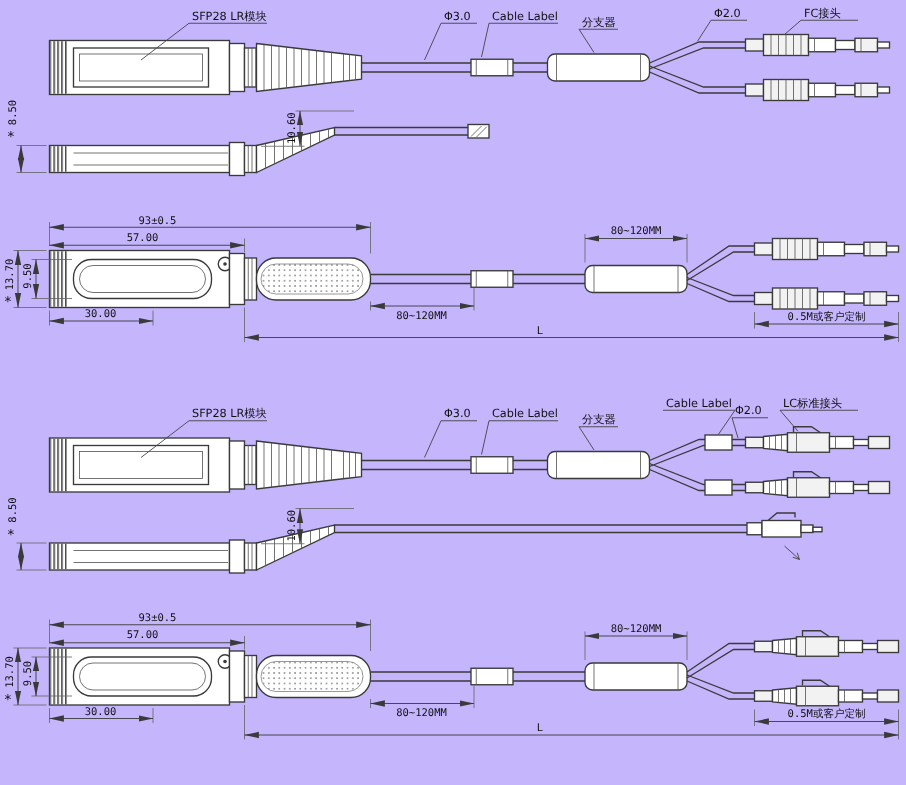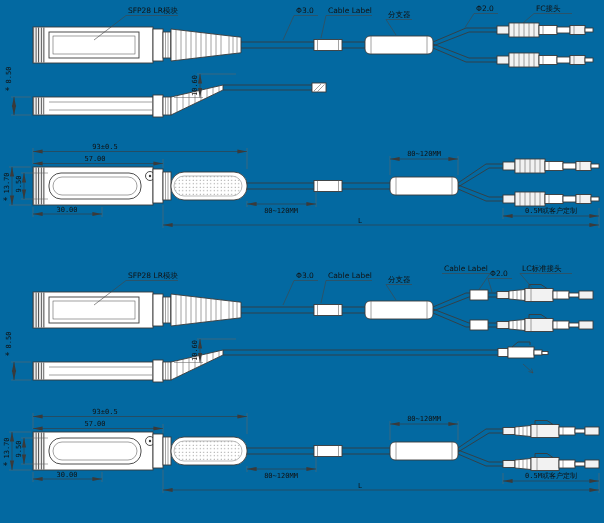--- a/index.html
+++ b/index.html
@@ -1,16 +1,16 @@
 <!DOCTYPE html>
 <html><head>
 <meta charset="utf-8">
 <style>
   html,body{margin:0;padding:0;background:#fff;}
-  #stage{width:604px;height:523px;background:#0369a1;position:relative;overflow:hidden;}
+  #stage{width:604px;height:523px;background:#c4b5fd;position:relative;overflow:hidden;}
   svg{display:block;}
   .ln{fill:#ffffff;stroke:#3a3a3a;stroke-width:.9;}
   .lnf{fill:#f2f2f2;stroke:#3a3a3a;stroke-width:.9;}
   .nf{fill:none;stroke:#3a3a3a;stroke-width:.9;}
   .thin{fill:none;stroke:#555;stroke-width:.55;}
   .cable{fill:none;stroke:#3a3a3a;stroke-width:.85;}
   .dim{stroke:#3a3a3a;stroke-width:.6;fill:none;}
   .ext{stroke:#666;stroke-width:.55;fill:none;}
   .lead{stroke:#444;stroke-width:.6;fill:none;}
   text{fill:#111;}

